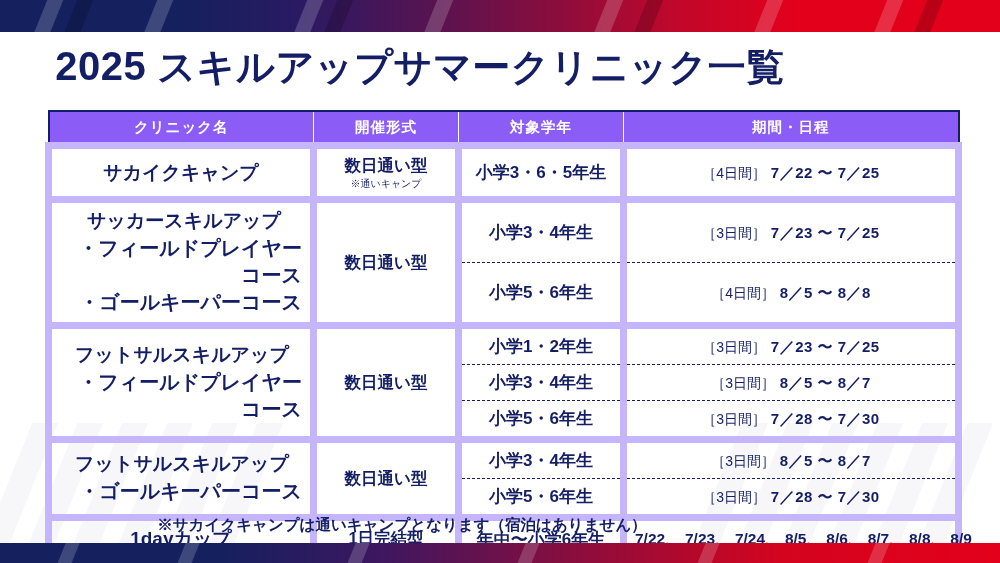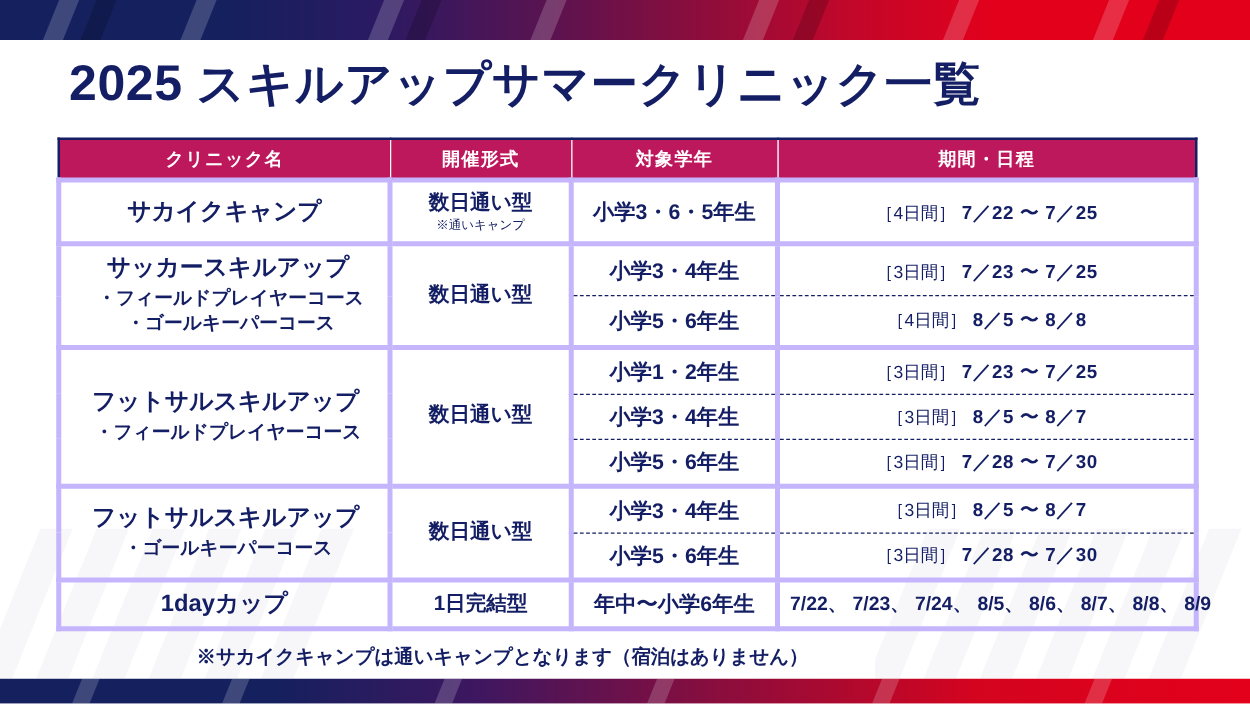--- a/index.html
+++ b/index.html
@@ -129,50 +129,50 @@
     left: 45px;
     width: 910px;
   }
   table.clinic {
     border-collapse: collapse;
     width: 910px;
     table-layout: fixed;
     border: 2px solid #141e64;
   }
   table.clinic th {
-    background: #be185d;
+    background: #8b5cf6;
     color: #ffffff;
     font-size: 14.5px;
     font-weight: bold;
     height: 28px;
     border-right: 1px solid #ffffff;
     border-bottom: 2px solid #141e64;
     letter-spacing: 1px;
   }
   table.clinic th:last-child { border-right: none; }
   table.clinic td {
-    border: 4px solid #c4b5fd;
+    border: 7px solid #c4b5fd;
     color: #141e64;
     vertical-align: middle;
     padding: 0;
   }
   .cell {
     padding: 6px 8px;
   }
   .c-name {
     font-size: 19px;
     font-weight: bold;
     text-align: center;
     line-height: 1.25;
   }
   .c-name .sub {
     display: block;
-    font-size: 15px;
-    font-weight: bold;
-    text-align: center;
+    font-size: 20px;
+    font-weight: bold;
+    text-align: right;
     margin-top: 2px;
     padding-left: 4px;
     line-height: 1.35;
   }
   .c-format {
     font-size: 16.5px;
     font-weight: bold;
     text-align: center;
     line-height: 1.3;
   }

